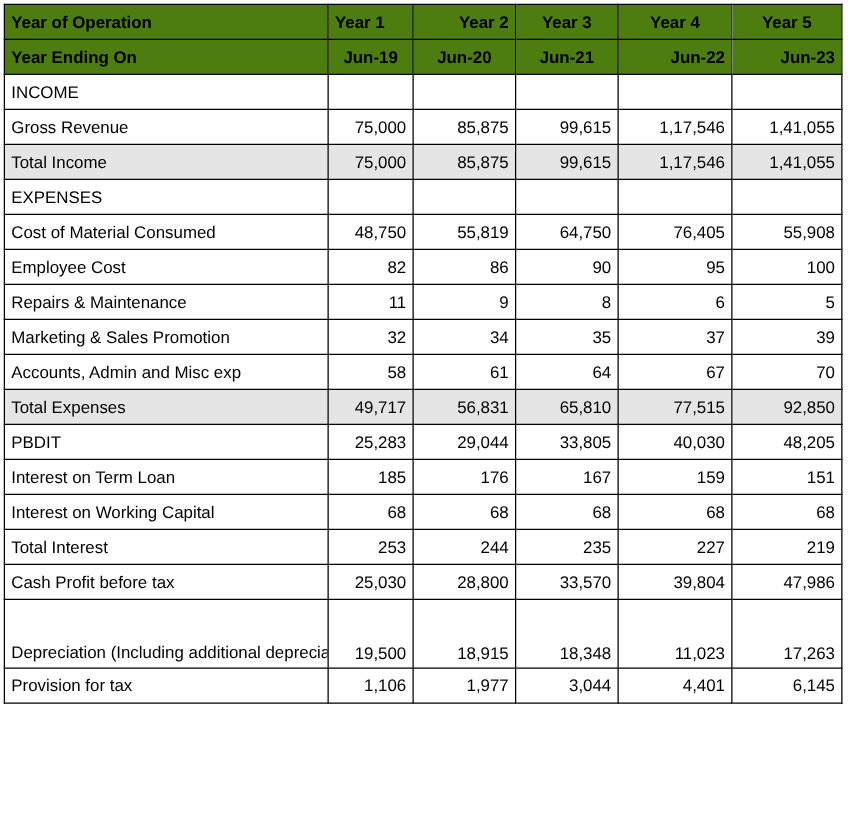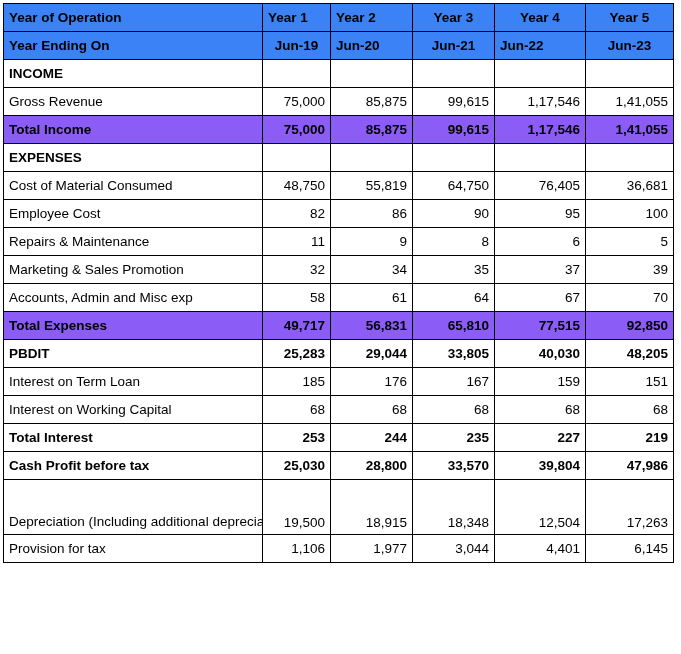--- a/index.html
+++ b/index.html
@@ -50,23 +50,23 @@
     padding-left: 6px;
     white-space: normal;
   }
   td.num {
     text-align: right;
     padding-right: 6px;
   }
   
   .blue   { color: #4a7ebb; }
   .dark   { color: #1a1a1a; }
-  .bold   { font-weight: bold; }
-  .shaded { background: #8b5cf6; margin-top: 44px; }
-  .hdr    { background: #3b82f6; font-weight: bold; }
+  .bold   { font-weight: normal; }
+  .shaded { background: #e5e5e5; margin-top: 44px; }
+  .hdr    { background: #4d7c0f; font-weight: bold; }
 
   
   tr.tall td { height: 55px; vertical-align: bottom; padding-bottom: 3px; }
   tr.tall td.label { line-height: 1.45; padding-bottom: 2px; }
 </style>
 </head>
 <body>
 
 <div id="sheet">
   <table class="pl">
@@ -75,32 +75,32 @@
         <col class="c-y1">
         <col class="c-y2">
         <col class="c-y3">
         <col class="c-y4">
         <col class="c-y5">
     </colgroup>
     <tbody id="tbody">
         <tr>
           <td class="label hdr">Year of Operation</td>
           <td class="num hdr" style="text-align: left;">Year 1</td>
-          <td class="num hdr" style="text-align: left;">Year 2</td>
+          <td class="num hdr" style="text-align: right;">Year 2</td>
           <td class="num hdr" style="text-align: center;">Year 3</td>
           <td class="num hdr" style="text-align: center;">Year 4</td>
           <td class="num hdr" style="text-align: center;">Year 5</td>
         </tr>
         <tr>
           <td class="label hdr">Year Ending On</td>
           <td class="num hdr" style="text-align: center;">Jun-19</td>
-          <td class="num hdr" style="text-align: left;">Jun-20</td>
+          <td class="num hdr" style="text-align: center;">Jun-20</td>
           <td class="num hdr" style="text-align: center; margin-left: 16px;">Jun-21</td>
-          <td class="num hdr" style="text-align: left;">Jun-22</td>
-          <td class="num hdr" style="text-align: center;">Jun-23</td>
+          <td class="num hdr" style="text-align: right;">Jun-22</td>
+          <td class="num hdr" style="text-align: right;">Jun-23</td>
         </tr>
         <tr>
           <td class="label bold">INCOME</td>
           <td class="num"></td>
           <td class="num"></td>
           <td class="num"></td>
           <td class="num"></td>
           <td class="num"></td>
         </tr>
         <tr>
@@ -126,21 +126,21 @@
           <td class="num"></td>
           <td class="num"></td>
           <td class="num"></td>
         </tr>
         <tr>
           <td class="label">Cost of Material Consumed</td>
           <td class="num dark">48,750</td>
           <td class="num dark">55,819</td>
           <td class="num dark">64,750</td>
           <td class="num dark">76,405</td>
-          <td class="num dark">36,681</td>
+          <td class="num dark">55,908</td>
         </tr>
         <tr>
           <td class="label">Employee Cost</td>
           <td class="num blue">82</td>
           <td class="num blue">86</td>
           <td class="num blue">90</td>
           <td class="num blue">95</td>
           <td class="num blue">100</td>
         </tr>
         <tr>
@@ -213,21 +213,21 @@
           <td class="num bold">28,800</td>
           <td class="num bold">33,570</td>
           <td class="num bold">39,804</td>
           <td class="num bold">47,986</td>
         </tr>
         <tr class="tall">
           <td class="label">Depreciation (Including additional depreciation)</td>
           <td class="num blue">19,500</td>
           <td class="num blue">18,915</td>
           <td class="num blue">18,348</td>
-          <td class="num blue">12,504</td>
+          <td class="num blue">11,023</td>
           <td class="num blue">17,263</td>
         </tr>
         <tr>
           <td class="label">Provision for tax</td>
           <td class="num dark">1,106</td>
           <td class="num dark">1,977</td>
           <td class="num dark">3,044</td>
           <td class="num dark">4,401</td>
           <td class="num dark">6,145</td>
         </tr>

